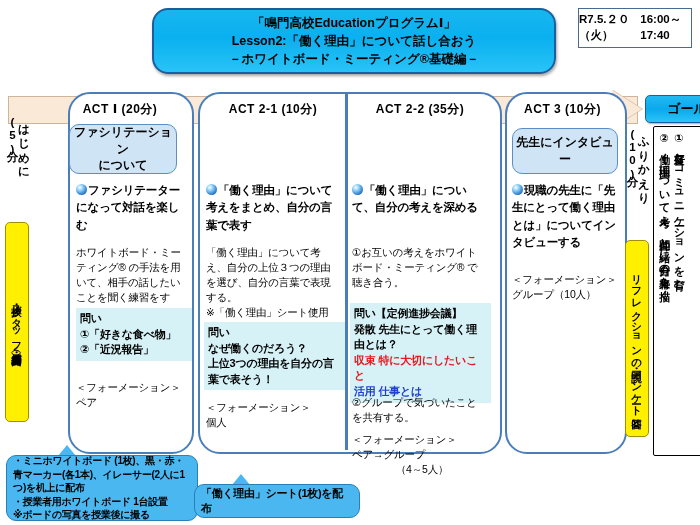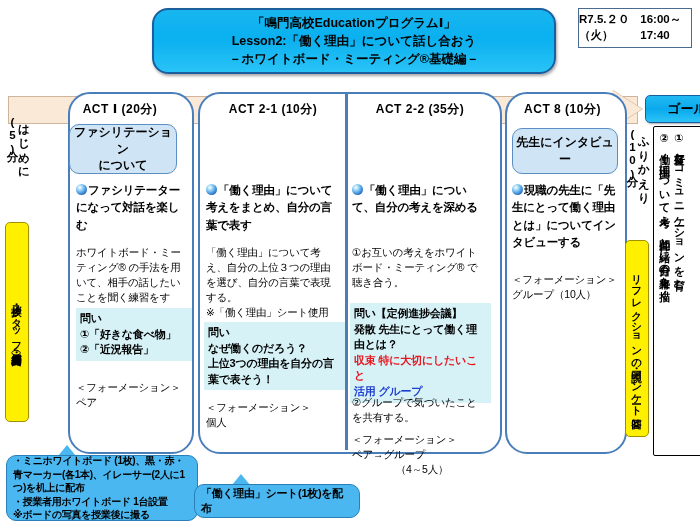--- a/index.html
+++ b/index.html
@@ -159,21 +159,21 @@
     <div>R7.5.２０（火）</div>
     <div>16:00～17:40</div>
   </div>
 
   <div class="arrow-banner"></div>
   <div class="arrow-head"></div>
 
   <div class="act-label" style="left:40px; width:160px;">ACT Ⅰ (20分)</div>
   <div class="act-label" style="left:198px; width:150px;">ACT 2-1 (10分)</div>
   <div class="act-label" style="left:345px; width:150px;">ACT 2-2 (35分)</div>
-  <div class="act-label" style="left:490px; width:145px;">ACT 8 (10分)</div>
+  <div class="act-label" style="left:490px; width:145px;">ACT 3 (10分)</div>
 
   <div class="goal-badge">ゴール</div>
 
   <div class="act-card" style="left:68px; top:92px; width:122px; height:358px;"></div>
   <div class="act-card" style="left:198px; top:92px; width:300px; height:358px;"></div>
   <div class="act-divider" style="left:345px; top:92px; height:358px;"></div>
   <div class="act-card" style="left:505px; top:92px; width:118px; height:358px;"></div>
 
   <div class="pill" style="left:69px; top:124px; width:106px; height:48px;">
     <div>ファシリテーション</div>
@@ -211,21 +211,21 @@
   </div>
 
   <div class="goal-line" style="left:352px; top:182px; width:132px;">
     <span class="bullet-dot"></span><span>「働く理由」について、自分の考えを深める</span>
   </div>
   <div class="desc" style="left:352px; top:245px; width:132px;">①お互いの考えをホワイトボード・ミーティング® で聴き合う。</div>
   <div class="qbox" style="left:350px; top:303px; width:133px;">
     <div>問い【定例進捗会議】</div>
     <div>発散 先生にとって働く理由とは？</div>
     <div class="red">収束 特に大切にしたいこと</div>
-    <div class="blue">活用 グループ</div>
+    <div class="blue">活用 仕事とは</div>
   </div>
   <div class="desc" style="left:352px; top:395px; width:132px;">②グループで気づいたことを共有する。</div>
   <div class="form" style="left:352px; top:432px; width:140px;">
     <div>＜フォーメーション＞</div>
     <div>ペア→グループ</div>
     <div style="text-align:center;">（4～5人）</div>
   </div>
 
   <div class="goal-line" style="left:512px; top:182px; width:108px;">
     <span class="bullet-dot"></span><span>現職の先生に「先生にとって働く理由とは」についてインタビューする</span>

